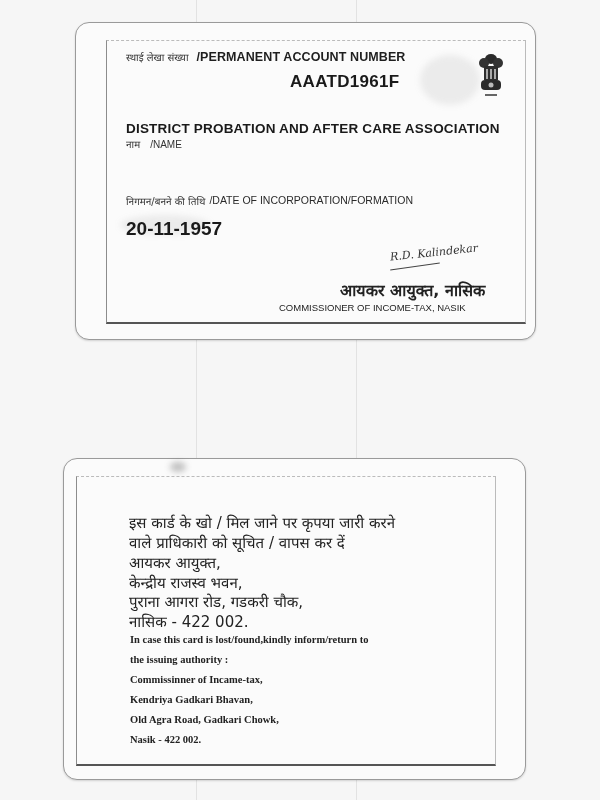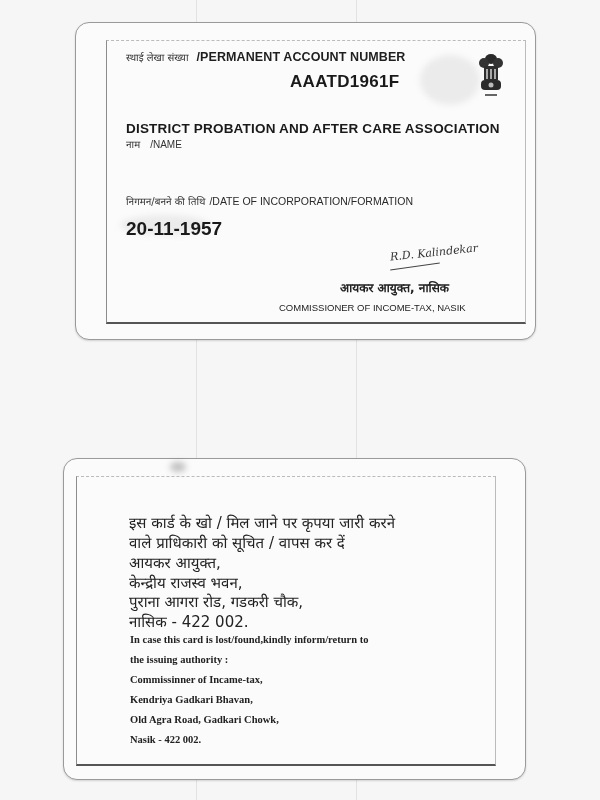--- a/index.html
+++ b/index.html
@@ -34,28 +34,28 @@
 
     .pan-label-row { position: absolute; left: 126px; top: 50px; display: flex; align-items: flex-start; gap: 8px; }
     .hi-small { font-family: "DejaVu Sans", sans-serif; font-size: 10px; color: #333; }
     .en-label { font-size: 12.5px; font-weight: bold; color: #1f1f1f; letter-spacing: 0.1px; }
     .pan-number { position: absolute; left: 290px; top: 72px; font-size: 17px; font-weight: bold; color: #1a1a1a; letter-spacing: 0.3px; }
 
     .name-label-row { position: absolute; left: 126px; top: 99px; display: flex; align-items: baseline; gap: 10px; }
     .en-label-sm { font-size: 10px; color: #333; margin-top: 40px; }
     .name-value { position: absolute; left: 126px; top: 121px; font-size: 13.5px; font-weight: bold; color: #1a1a1a; letter-spacing: 0.2px; }
 
-    .doi-label-row { position: absolute; left: 126px; top: 194px; display: flex; align-items: center; gap: 4px; }
+    .doi-label-row { position: absolute; left: 126px; top: 194px; display: flex; align-items: flex-start; gap: 4px; }
     .en-label-doi { font-size: 10.5px; color: #2a2a2a; }
     .doi-value { position: absolute; left: 126px; top: 218px; font-size: 19px; font-weight: bold; color: #1a1a1a; }
 
     .signature { position: absolute; left: 390px; top: 246px; font-family: "DejaVu Serif", serif; font-style: italic; font-size: 11px; color: #333; transform: rotate(-6deg); }
     .signature-line { position: absolute; left: 390px; top: 266px; width: 50px; height: 1px; background: #444; transform: rotate(-8deg); }
 
-    .commissioner-hi { position: absolute; left: 340px; top: 279px; font-family: "DejaVu Sans", sans-serif; font-size: 12px; font-weight: bold; color: #222; }
+    .commissioner-hi { position: absolute; left: 340px; top: 279px; font-family: "DejaVu Sans", sans-serif; font-size: 16px; font-weight: bold; color: #222; }
     .commissioner-en { position: absolute; left: 279px; top: 302px; font-size: 9.5px; color: #222; }
 
     .emblem { position: absolute; left: 476px; top: 50px; width: 30px; height: 50px; }
 
     
     #back-outer { left: 63px; top: 458px; width: 463px; height: 322px; }
     #back-inner { left: 76px; top: 476px; width: 420px; height: 290px; }
 
     .back-hi { position: absolute; left: 129px; font-family: "DejaVu Sans", sans-serif; font-size: 15px; color: #222; text-align: right; }
     .back-en { position: absolute; left: 130px; font-family: "Liberation Serif", "DejaVu Serif", serif; font-size: 10.5px; font-weight: bold; color: #222; }

